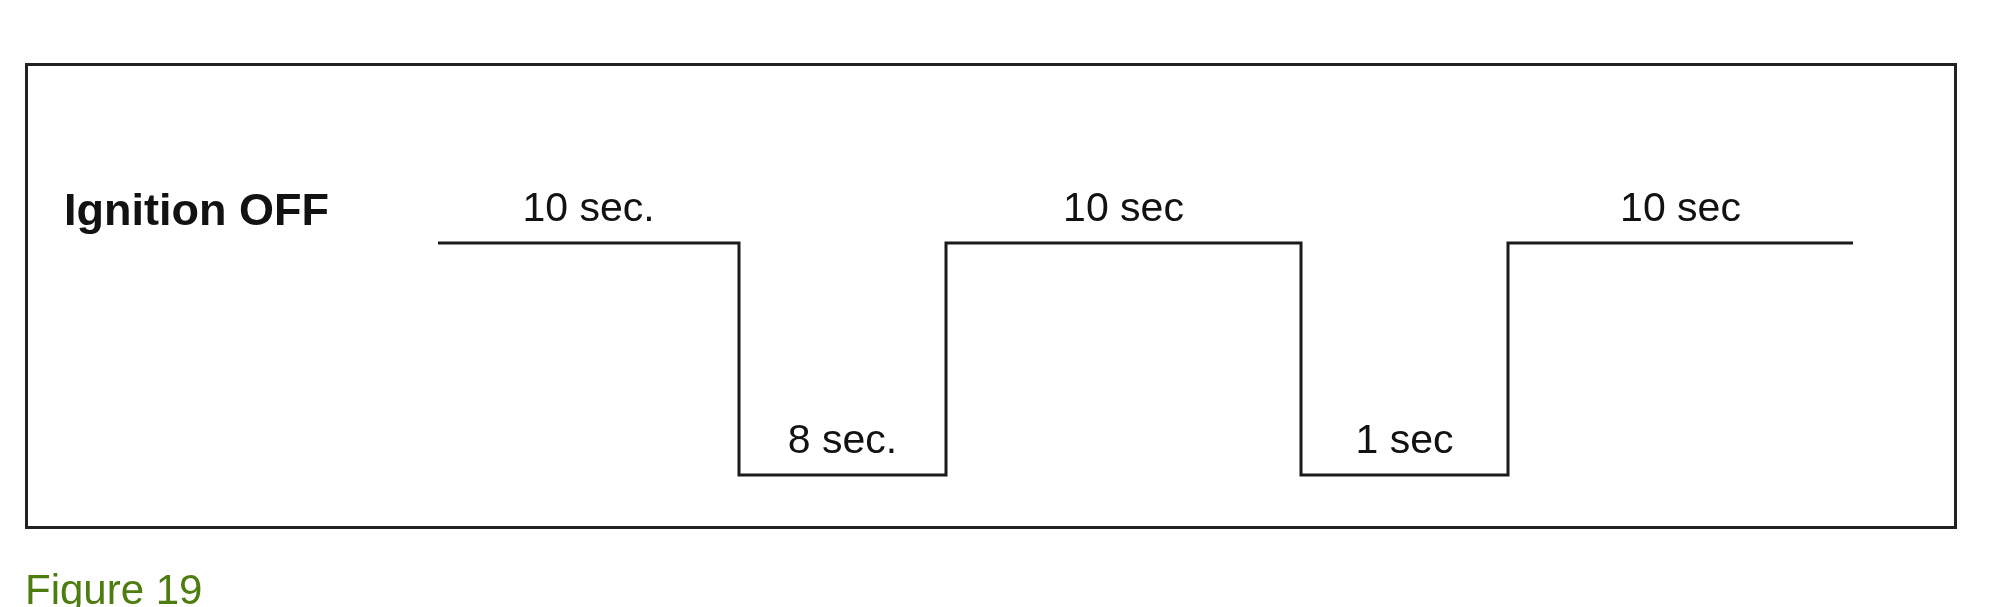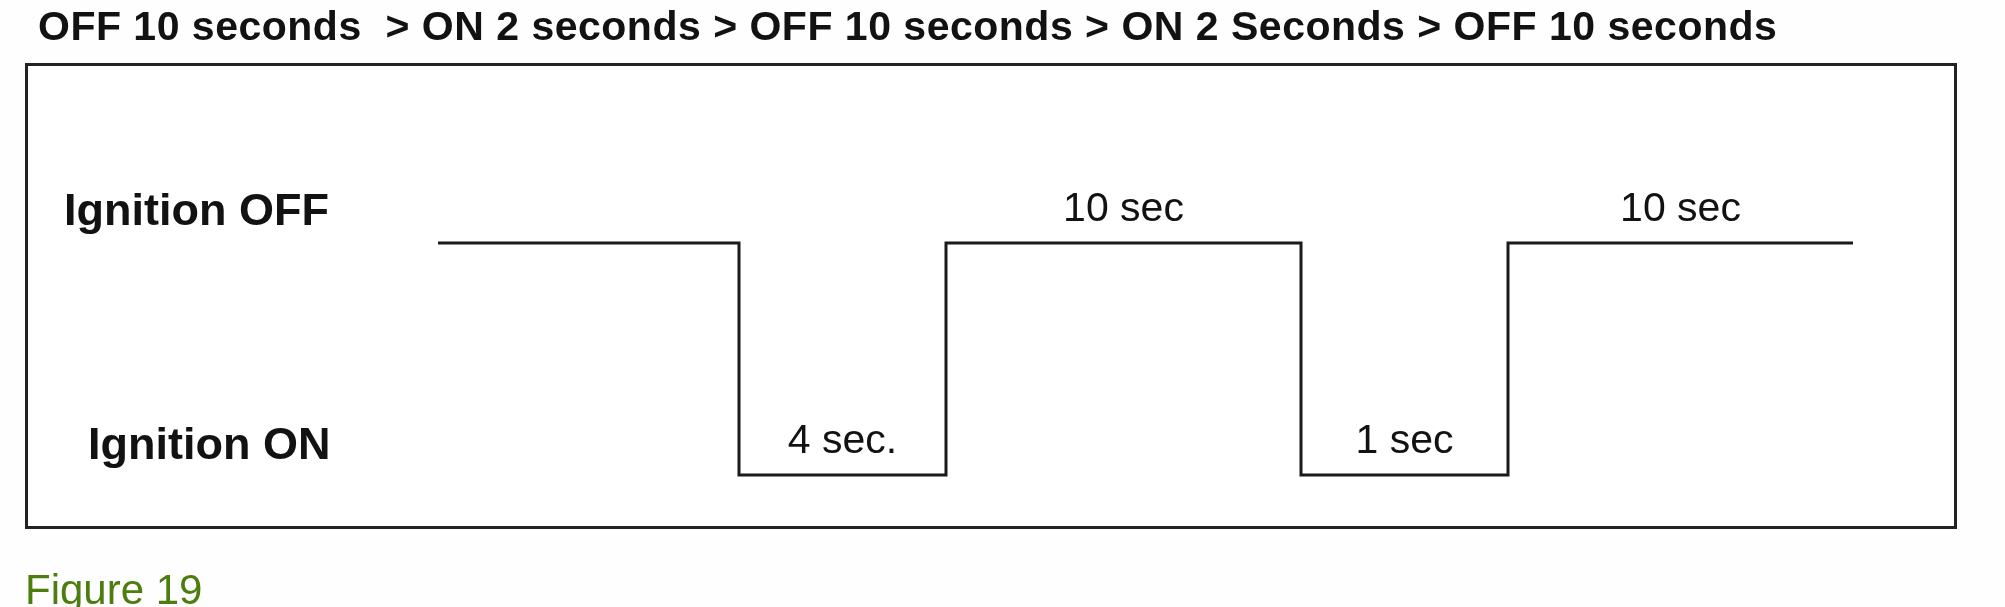--- a/index.html
+++ b/index.html
@@ -70,34 +70,33 @@
     font-size: 42px;
     color: #4d7c0f;
     margin-top: 30px;
   }
 </style>
 </head>
 <body>
 
 <div class="page">
 
-  <div class="title">OFF 10 seconds  &gt; ON 2 seconds &gt; OFF 10 seconds &gt; ON 2 Seconds &gt; OFF 10 seconds</div>
 
   <div class="diagram-box">
 
     <svg id="wave" class="wave-svg" viewBox="0 0 1926 460" preserveAspectRatio="none">
       <polyline id="wave-line" fill="none" stroke-linejoin="miter" points="410,177 711,177 711,409 918,409 918,177 1273,177 1273,409 1480,409 1480,177 1825,177" stroke="#1a1a1a" stroke-width="3"></polyline>
     </svg>
 
     <div class="row-label off">Ignition OFF</div>
 
-    <div class="row-label on">Ignition ON</div>
 
+    <div class="seg-label" style="left: 560.5px; bottom: 295px;">10 sec.</div>
 
-    <div class="seg-label" style="left: 814.5px; bottom: 63px;">4 sec.</div>
+    <div class="seg-label" style="left: 814.5px; bottom: 63px;">8 sec.</div>
 
     <div class="seg-label" style="left: 1095.5px; bottom: 295px;">10 sec</div>
 
     <div class="seg-label" style="left: 1376.5px; bottom: 63px;">1 sec</div>
 
     <div class="seg-label" style="left: 1652.5px; bottom: 295px;">10 sec</div>
 
   </div>
 
   <div class="caption">Figure 19</div>

